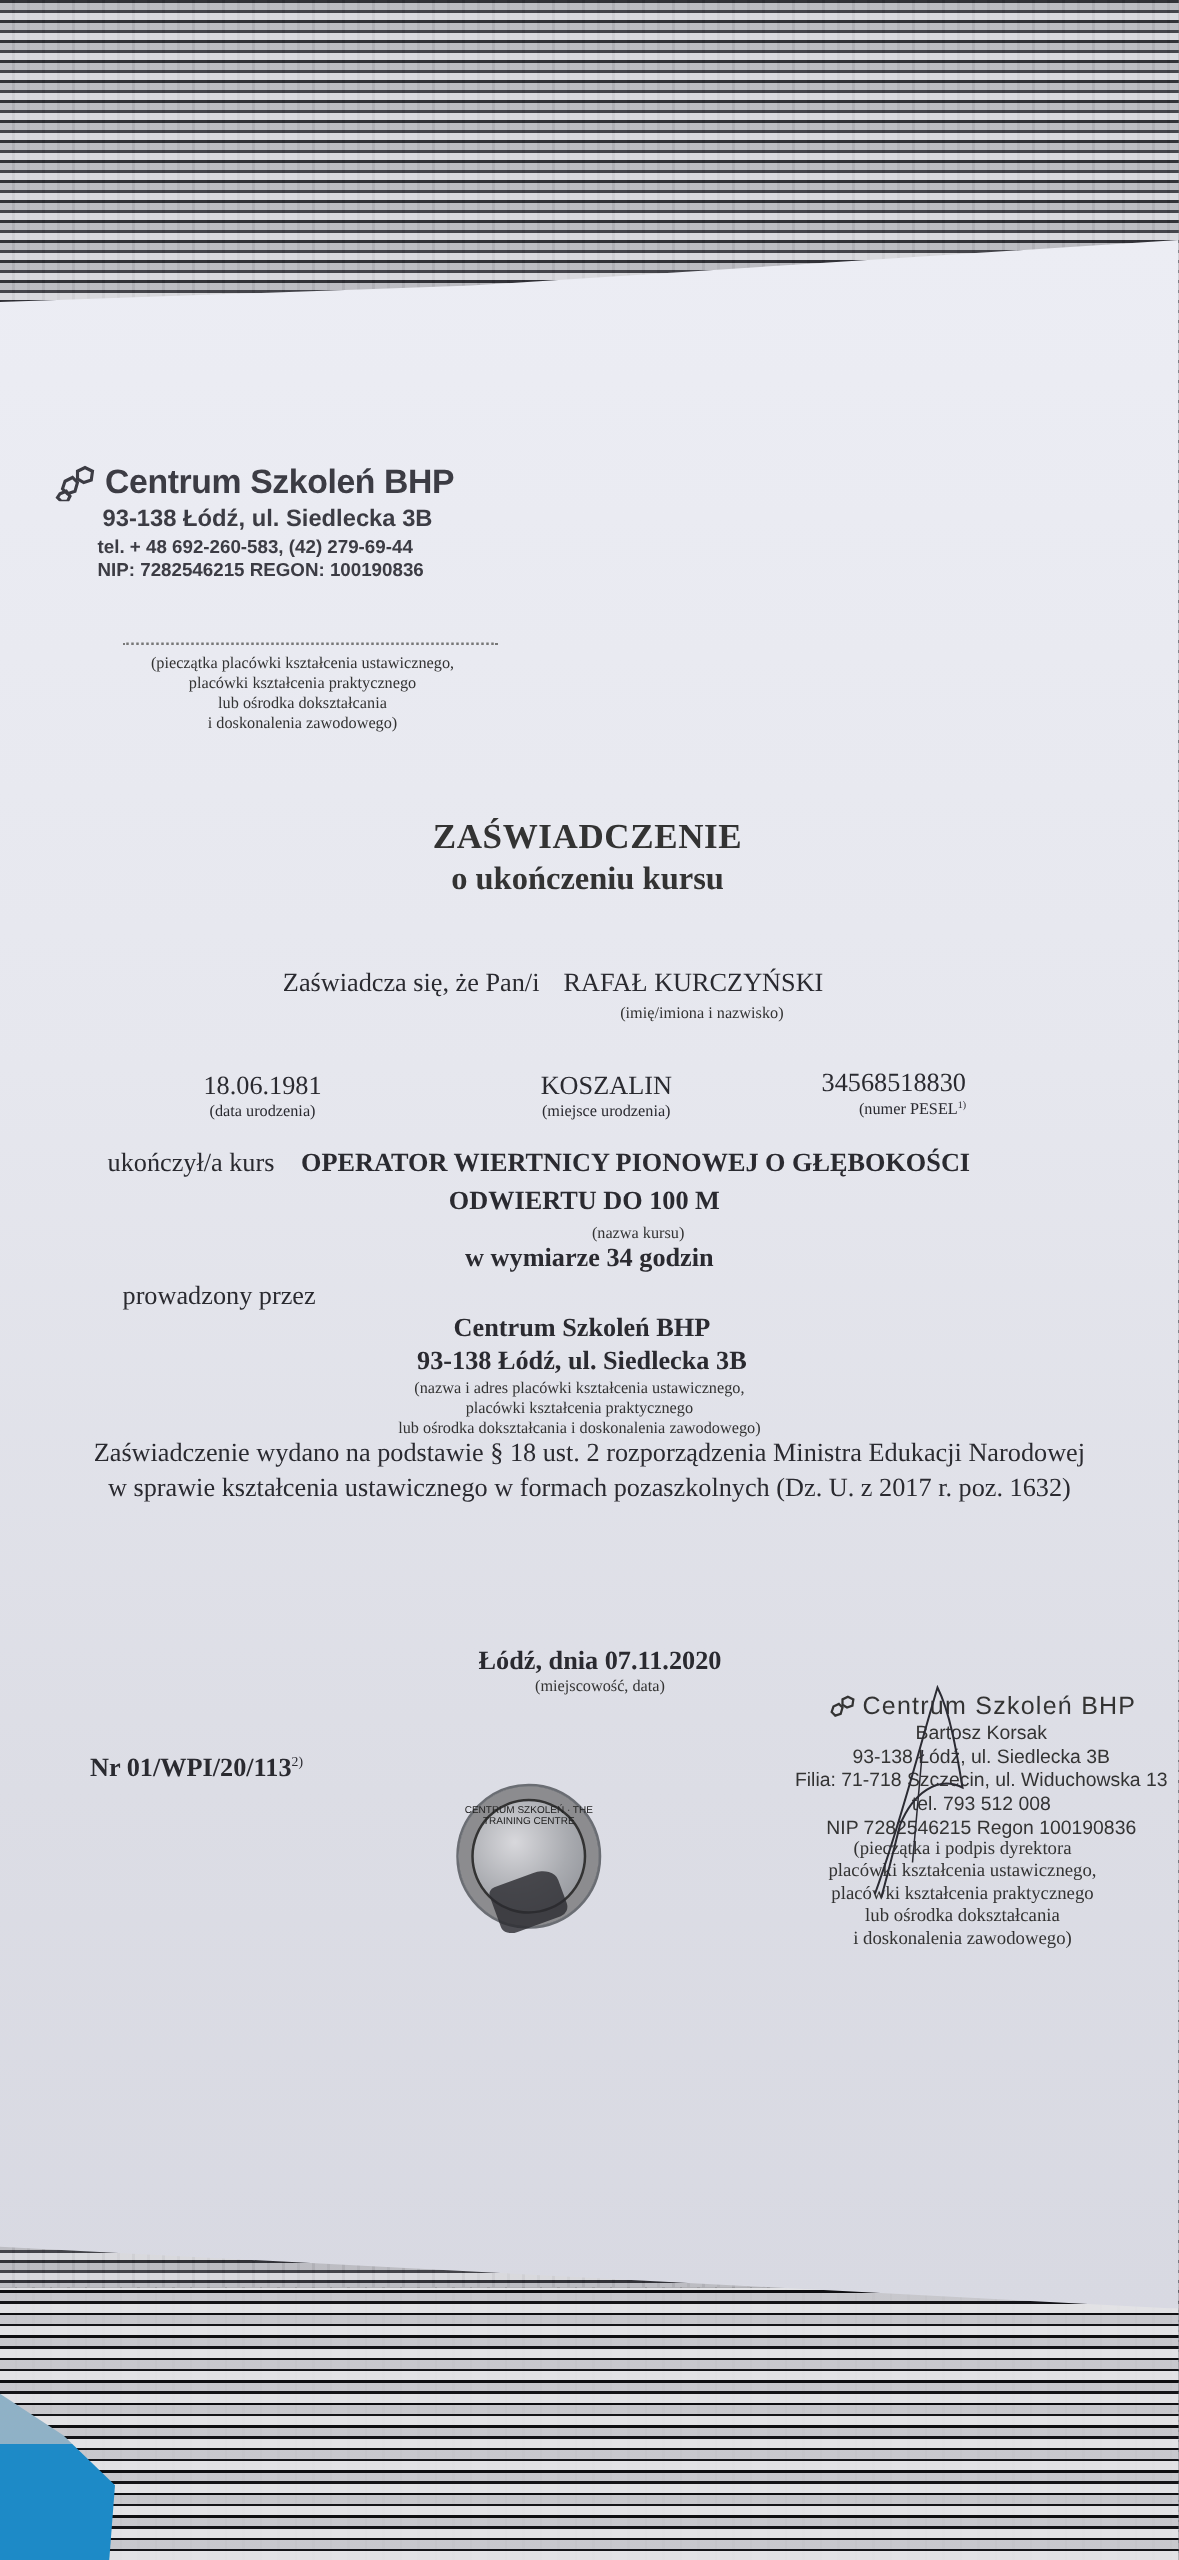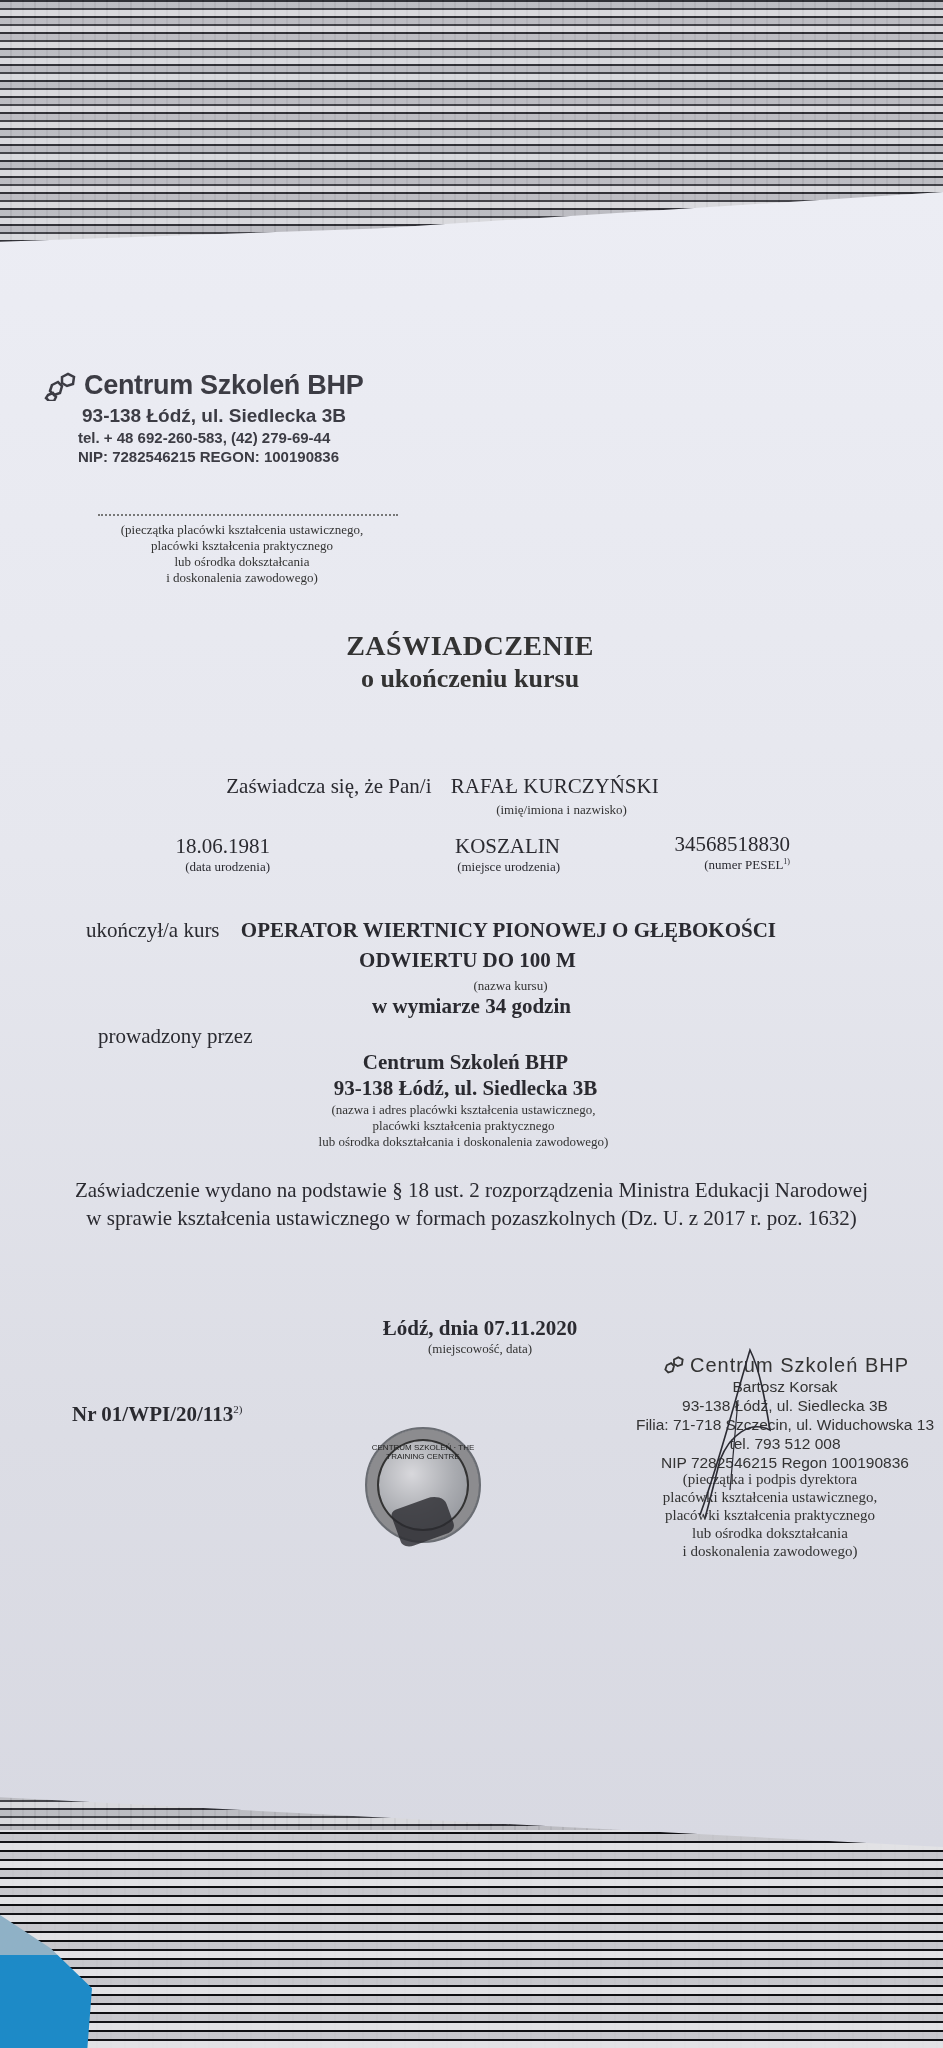--- a/index.html
+++ b/index.html
@@ -37,21 +37,21 @@
   .stamp-header .line1 { font-size: 19px; font-weight: bold; margin-left: 38px; margin-top: 4px; }
   .stamp-header .line2, .stamp-header .line3 { font-size: 15px; font-weight: bold; margin-left: 34px; margin-top: 2px; }
   .dots { left: 98px; top: 322px; width: 300px; border-top: 2px dotted #777; }
   .caption { font-size: 13px; color: #333; text-align: center; line-height: 16px; }
   .stamp-caption { left: 92px; top: 330px; width: 300px; }
   .title { left: 280px; top: 630px; width: 380px; text-align: center; font-weight: bold; color: #333; }
   .title .t1 { font-size: 28px; letter-spacing: 0.5px; }
   .title .t2 { font-size: 26px; margin-top: 2px; }
   .name-line { left: 0; width: 885px; top: 774px; text-align: center; font-size: 21px; }
   .name-line .name { margin-left: 14px; }
-  .col { text-align: right; }
+  .col { text-align: center; margin-top: 22px; }
   .col .val { font-size: 21px; }
   .col .cap { font-size: 13px; }
   .course-row { left: 86px; top: 918px; font-size: 21px; }
   .course-row .course { font-weight: bold; margin-left: 16px; }
   .center-block { left: 0; width: 943px; text-align: center; }
   .bold { font-weight: bold; }
   .legal { left: 0; width: 943px; top: 1178px; text-align: center; font-size: 21px; line-height: 28px; }
   .sig-stamp { left: 635px; top: 1352px; width: 300px; font-family: "Liberation Sans", sans-serif; color: #333; text-align: center; }
   .sig-stamp .brand { font-size: 20px; display: flex; align-items: center; justify-content: center; gap: 3px; letter-spacing: 1px; }
   .sig-stamp .l { font-size: 15.5px; line-height: 19px; }
@@ -88,21 +88,21 @@
   </div>
 
   <div class="abs dots"></div>
   <div class="abs caption stamp-caption">
     <div>(pieczątka placówki kształcenia ustawicznego,</div>
     <div>placówki kształcenia praktycznego</div>
     <div>lub ośrodka dokształcania</div>
     <div>i doskonalenia zawodowego)</div>
   </div>
 
-  <div class="abs title" style="top:438px;">
+  <div class="abs title" style="top:462px;">
     <div class="t1">ZAŚWIADCZENIE</div>
     <div class="t2">o ukończeniu kursu</div>
   </div>
 
   <div class="abs name-line" style="top:582px;">
     <span>Zaświadcza się, że Pan/i</span>
     <span class="name">RAFAŁ KURCZYŃSKI</span>
   </div>
   <div class="abs caption" style="left:90px; width:943px; top:610px;">(imię/imiona i nazwisko)</div>
 
@@ -129,21 +129,21 @@
   <div class="abs" style="left:98px; top:832px; font-size:21px;">prowadzony przez</div>
 
   <div class="abs center-block bold" style="top:858px; font-size:21px; left:-6px;">Centrum Szkoleń BHP</div>
   <div class="abs center-block bold" style="top:884px; font-size:21px; left:-6px;">93-138 Łódź, ul. Siedlecka 3B</div>
   <div class="abs center-block caption" style="top:910px; left:-8px;">
     <div>(nazwa i adres placówki kształcenia ustawicznego,</div>
     <div>placówki kształcenia praktycznego</div>
     <div>lub ośrodka dokształcania i doskonalenia zawodowego)</div>
   </div>
 
-  <div class="abs legal" style="top:984px;">
+  <div class="abs legal" style="top:956px;">
     <div>Zaświadczenie wydano na podstawie § 18 ust. 2 rozporządzenia Ministra Edukacji Narodowej</div>
     <div>w sprawie kształcenia ustawicznego w formach pozaszkolnych (Dz. U. z 2017 r. poz. 1632)</div>
   </div>
 
   <div class="abs" style="left:330px; top:1124px; width:300px; text-align:center;">
     <div class="bold" style="font-size:21px;">Łódź, dnia 07.11.2020</div>
     <div class="caption">(miejscowość, data)</div>
   </div>
 
   <div class="abs bold" style="left:72px; top:1210px; font-size:21px;">

